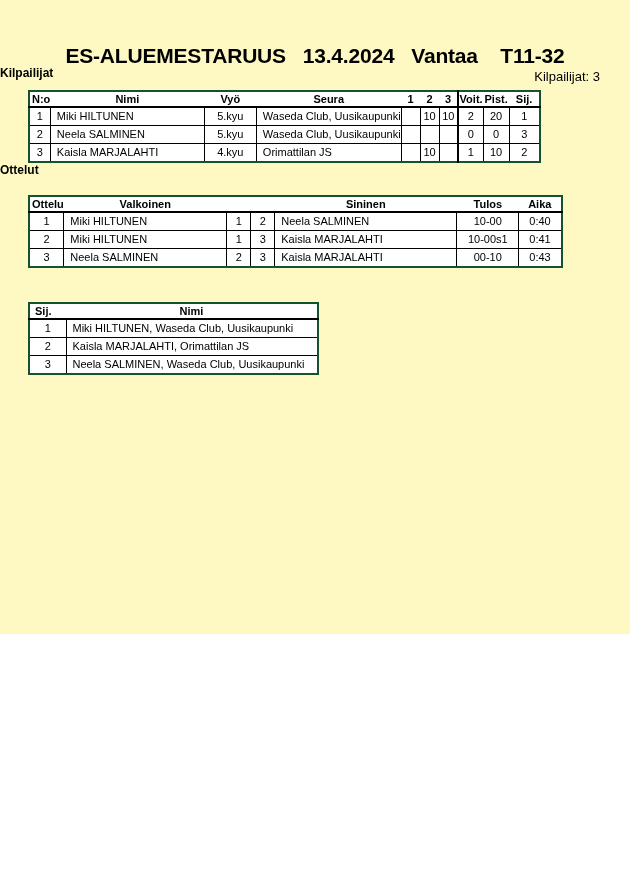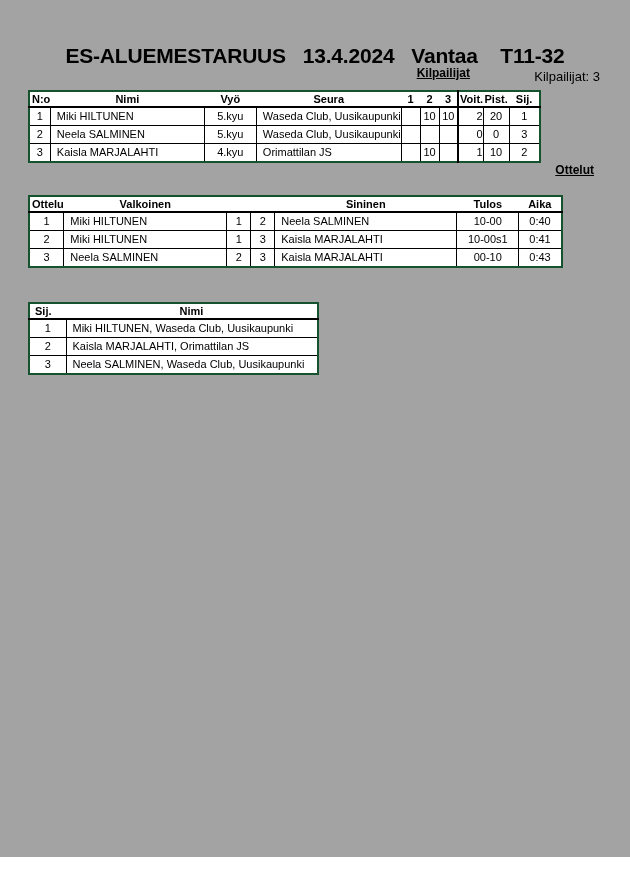--- a/index.html
+++ b/index.html
@@ -1,25 +1,25 @@
 <!DOCTYPE html>
 <html><head>
 <meta charset="utf-8">
 <style>
   html,body{margin:0;padding:0;background:#ffffff;}
   .doc{
-    position:relative;width:630px;height:857px;background:#a3a3a3;
+    position:relative;width:630px;height:634px;background:#fef9c3;
     font-family:"Liberation Sans",sans-serif;color:#000000;overflow:hidden;
   }
   .title{
     position:absolute;top:44px;left:0;width:630px;text-align:center;
     font-size:21px;font-weight:bold;letter-spacing:-0.2px;white-space:pre;
   }
   .sec-heading{
-    position:absolute;font-size:12px;font-weight:bold;text-align:right;white-space:pre;text-decoration:underline;
+    position:absolute;font-size:12px;font-weight:bold;text-align:left;white-space:pre;
   }
   .h-kilpailijat{top:66px;left:0;width:470px;}
   .h-ottelut{top:163px;left:0;width:594px;}
   .h-tulokset{top:281px;left:0;width:340px;}
   .count{
     position:absolute;top:69px;left:440px;width:160px;text-align:right;font-size:13px;
   }
   table.tbl{
     position:absolute;border-collapse:collapse;table-layout:fixed;
     background:#ffffff;border:2px solid #14532d;
@@ -28,21 +28,21 @@
   .t2{left:28px;top:195px;padding-left:16px;}
   .t3{left:28px;top:302px;}
   .tbl th{
     font-size:11px;font-weight:bold;height:14px;padding:0;line-height:14px;
     border:0;border-bottom:2px solid #000000;overflow:visible;white-space:nowrap;
   }
   .tbl td{
     font-size:11px;height:17px;padding:0;line-height:17px;
     border:1px solid #000000;overflow:visible;white-space:nowrap;
   }
-  .tbl .thick{border-left:2px solid #000000;text-align:right;}
+  .tbl .thick{border-left:2px solid #000000;}
   .l{text-align:left;padding-left:6px !important;}
   .c{text-align:center;}
   .hflush{text-align:left;padding-left:2px !important;}
   .hsij{text-align:left;padding-left:5px !important;}
   .ovf{white-space:nowrap;}
 </style>
 </head>
 <body>
 
 <div class="doc">

